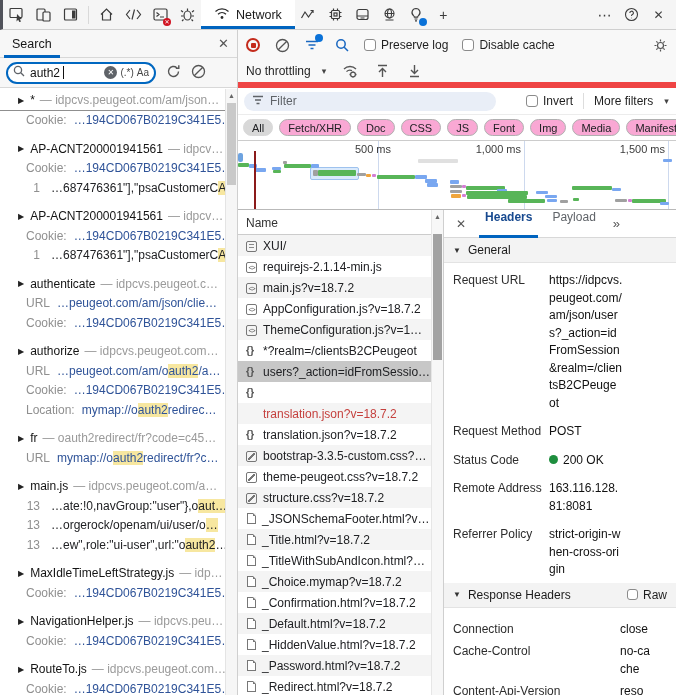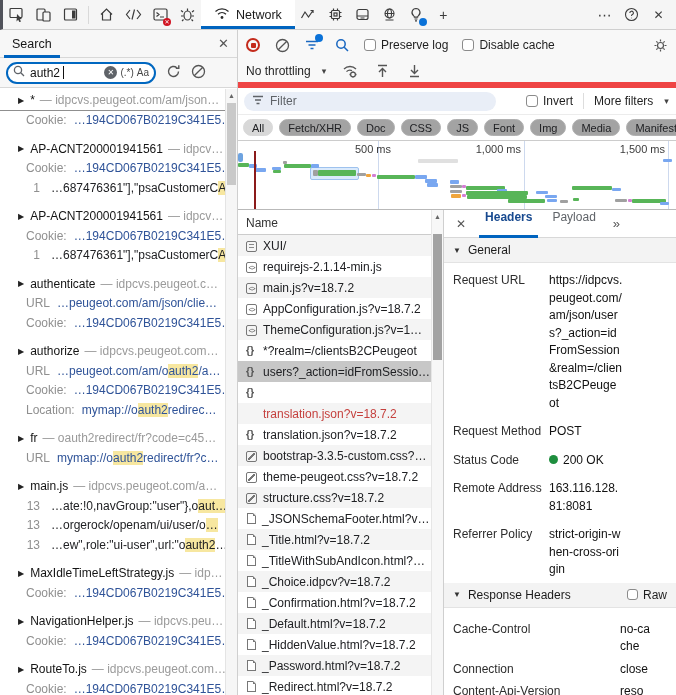--- a/index.html
+++ b/index.html
@@ -61,21 +61,21 @@
   .icnbtn{position:relative;display:flex;align-items:center;justify-content:center;width:16px;height:16px;flex:0 0 auto}
   .cbrow{display:flex;align-items:center;gap:5px;color:#1f1f1f}
   .cb{width:12px;height:12px;border:1px solid #8b8b8b;border-radius:3px;background:#fff;flex:0 0 auto}
   .gear-right{margin-left:auto}
   .sel-label{color:#1f1f1f}
   .chev{font-size:9px;color:#444;margin-left:6px}
   .nt-filter{height:27px;background:#fff;display:flex;align-items:center;padding:0 6px;border-bottom:1px solid #ececec}
   .filter-pill{width:252px;height:19px;border-radius:10px;background:#e9eef7;display:flex;align-items:center;padding:0 8px;gap:6px;color:#5f6368}
   .v-sep{width:1px;height:16px;background:#ddd;margin:0 10px}
   .nt-pills{height:25px;display:flex;align-items:center;gap:6px;padding:0 5px;overflow:hidden;background:#fff}
-  .pill{height:17px;padding:0 8px;border:1px solid #b0b0b0;border-radius:9px;font-size:11px;display:flex;align-items:center;color:#202124;background:#a3a3a3;flex:0 0 auto}
+  .pill{height:17px;padding:0 8px;border:1px solid #b0b0b0;border-radius:9px;font-size:11px;display:flex;align-items:center;color:#202124;background:#f9a8d4;flex:0 0 auto}
   .pill.active{background:#d8d8d8;border-color:#d8d8d8}
   .nt-timeline{position:relative;height:70px;border-top:1px solid #ccc;border-bottom:1px solid #b9b9b9;background:#fff;overflow:hidden}
   .tl-grid{position:absolute;top:0;bottom:0;width:1px;background:#cdd9ee}
   .tl-label{position:absolute;top:2px;font-size:11px;color:#3c3c3c}
   .tl-bar{position:absolute;border-radius:1px}
   .tl-sel{position:absolute;background:rgba(150,195,245,.35);border:1px solid #9ec2ee;border-radius:2px}
   .tl-playhead{position:absolute;width:2px;background:#8b1a1a}
   .tl-handle{position:absolute;background:#6ea3e0;border-radius:2px}
 
   .nt-namehdr{position:absolute;left:0;top:180px;width:193px;height:25px;border-bottom:1px solid #ccc;display:flex;align-items:flex-end;padding:0 0 4px 8px;color:#333;background:#fff}
@@ -612,21 +612,21 @@
         <div class="nrow">
           <span class="fic fic-page"></span>
           <span class="nname">_Title.html?v=18.7.2</span>
         </div>
         <div class="nrow">
           <span class="fic fic-page"></span>
           <span class="nname">_TitleWithSubAndIcon.html?…</span>
         </div>
         <div class="nrow">
           <span class="fic fic-page"></span>
-          <span class="nname">_Choice.idpcv?v=18.7.2</span>
+          <span class="nname">_Choice.mymap?v=18.7.2</span>
         </div>
         <div class="nrow">
           <span class="fic fic-page"></span>
           <span class="nname">_Confirmation.html?v=18.7.2</span>
         </div>
         <div class="nrow">
           <span class="fic fic-page"></span>
           <span class="nname">_Default.html?v=18.7.2</span>
         </div>
         <div class="nrow">
@@ -688,26 +688,26 @@
       <div class="sec-h">
         <span class="sec-tri">▼</span>
         <span>Response Headers</span>
         <label class="sec-raw">
           <span class="cb"></span>
           <span>Raw</span>
         </label>
       </div>
       <div class="kv kv-resp" id="kv-resp">
           <div class="krow">
+            <div class="klab">Connection</div>
+            <div class="kval">close</div>
+          </div>
+          <div class="krow">
             <div class="klab">Cache-Control</div>
             <div class="kval">no-cache</div>
-          </div>
-          <div class="krow">
-            <div class="klab">Connection</div>
-            <div class="kval">close</div>
           </div>
           <div class="krow">
             <div class="klab">Content-Api-Version</div>
             <div class="kval">reso</div>
           </div>
         </div>
     </div>
 
   </section>
 </div>

